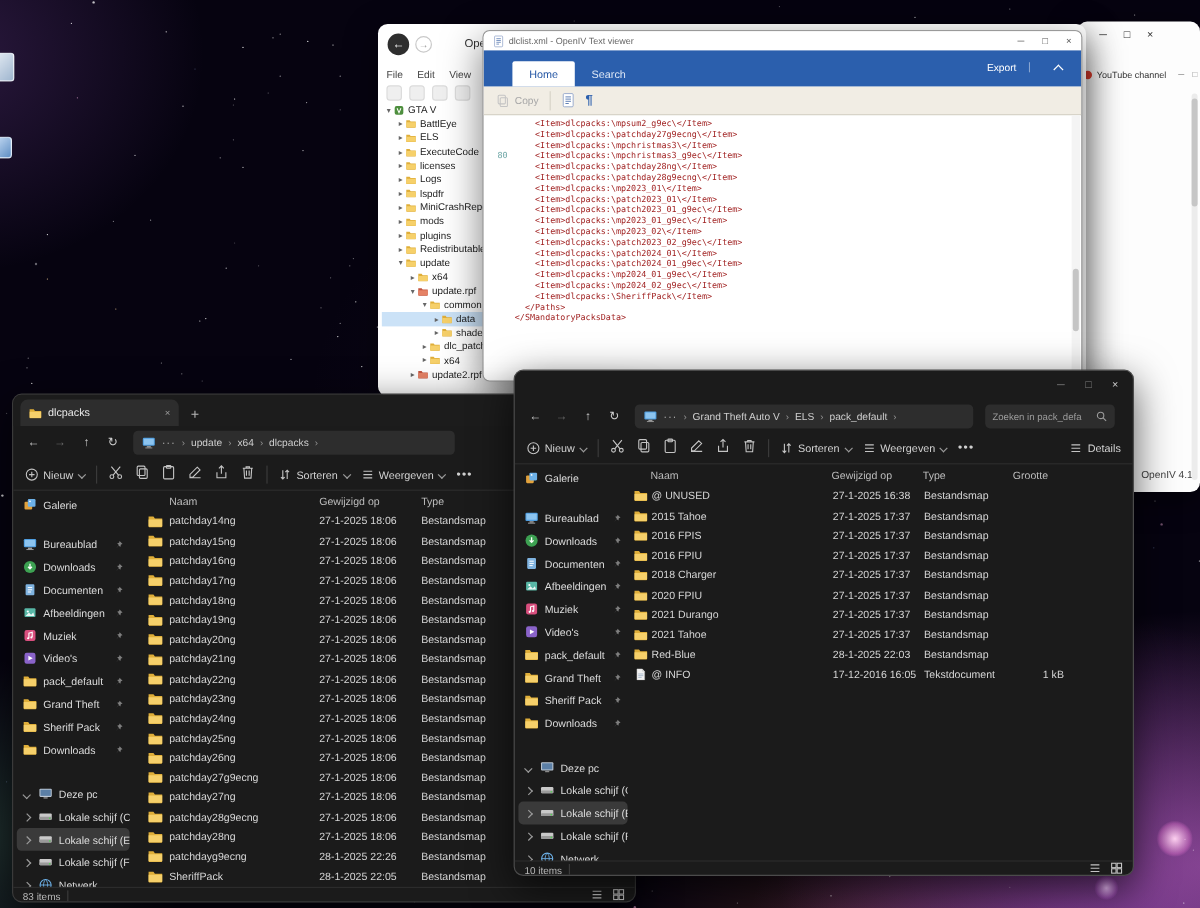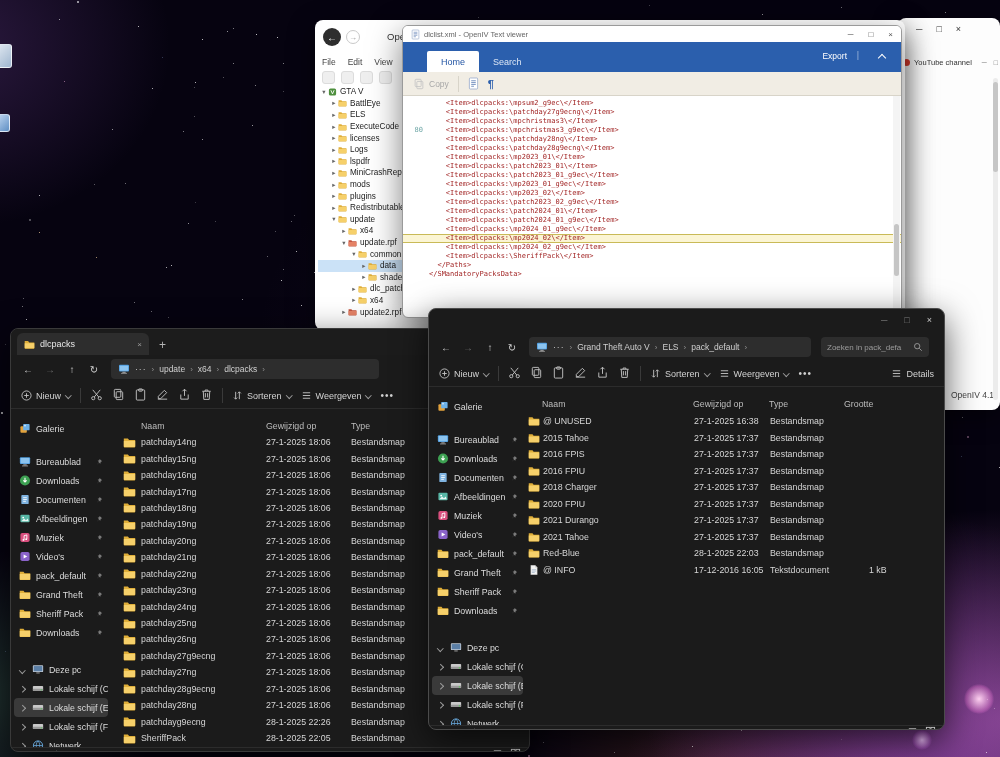--- a/index.html
+++ b/index.html
@@ -99,21 +99,21 @@
   .csep{color:#8f8f8f;font-size:8px;}
   .dots3{letter-spacing:1px;}
   .search{height:20px;width:108px;background:#2d2d2d;border-radius:4px;display:flex;align-items:center;padding:0 6px;font-size:8px;color:#9c9c9c;margin-left:6px;}
   .search .icn{margin-left:auto;}
   .cmdbar{height:26px;display:flex;align-items:center;gap:9px;padding:0 10px;border-bottom:1px solid #2c2c2c;position:relative;}
   .cmditem{display:flex;align-items:center;gap:4px;font-size:9px;color:#d2d2d2;}
   .cicons{display:flex;gap:9px;align-items:center;}
   .vdiv{width:1px;height:15px;background:#3a3a3a;}
   .dots{color:#cfcfcf;font-size:10px;letter-spacing:1px;}
   .details-btn{position:absolute;right:10px;display:flex;gap:4px;align-items:center;font-size:9px;color:#d2d2d2;}
-  .exbody{display:flex;height:330px;margin-top:8px;}
+  .exbody{display:flex;height:330px;}
   .sidebar{flex:0 0 100px;padding:2px 3px;overflow:hidden;}
   #ex2 .sidebar{flex-basis:97px;}
   .sitem{height:19px;display:flex;align-items:center;gap:5px;padding:0 5px;border-radius:4px;font-size:8.8px;color:#dcdcdc;white-space:nowrap;overflow:hidden;}
   .sitem.sel{background:#3a3a3a;}
   .schev{width:8px;height:8px;position:relative;flex:0 0 auto;}
   .schev::after{content:'';position:absolute;width:3.5px;height:3.5px;border-right:1px solid #9a9a9a;border-bottom:1px solid #9a9a9a;top:2px;left:1px;}
   .schev.down::after{transform:rotate(45deg);}
   .schev.right::after{transform:rotate(-45deg);}
   .spin{margin-left:auto;opacity:.85;}
   .sspacer1{height:14px;}
@@ -827,24 +827,20 @@
           <span class="vtext">    &lt;Item&gt;dlcpacks:\patch2024_01\&lt;/Item&gt;</span>
         </div>
         <div class="vline">
           <span class="vnum"></span>
           <span class="vtext">    &lt;Item&gt;dlcpacks:\patch2024_01_g9ec\&lt;/Item&gt;</span>
         </div>
         <div class="vline">
           <span class="vnum"></span>
           <span class="vtext">    &lt;Item&gt;dlcpacks:\mp2024_01_g9ec\&lt;/Item&gt;</span>
         </div>
-        <div class="vline vcur">
-          <span class="vnum"></span>
-          <span class="vtext">    &lt;Item&gt;dlcpacks:\mp2024_02\&lt;/Item&gt;</span>
-        </div>
         <div class="vline">
           <span class="vnum"></span>
           <span class="vtext">    &lt;Item&gt;dlcpacks:\mp2024_02_g9ec\&lt;/Item&gt;</span>
         </div>
         <div class="vline">
           <span class="vnum"></span>
           <span class="vtext">    &lt;Item&gt;dlcpacks:\SheriffPack\&lt;/Item&gt;</span>
         </div>
         <div class="vline">
           <span class="vnum"></span>

